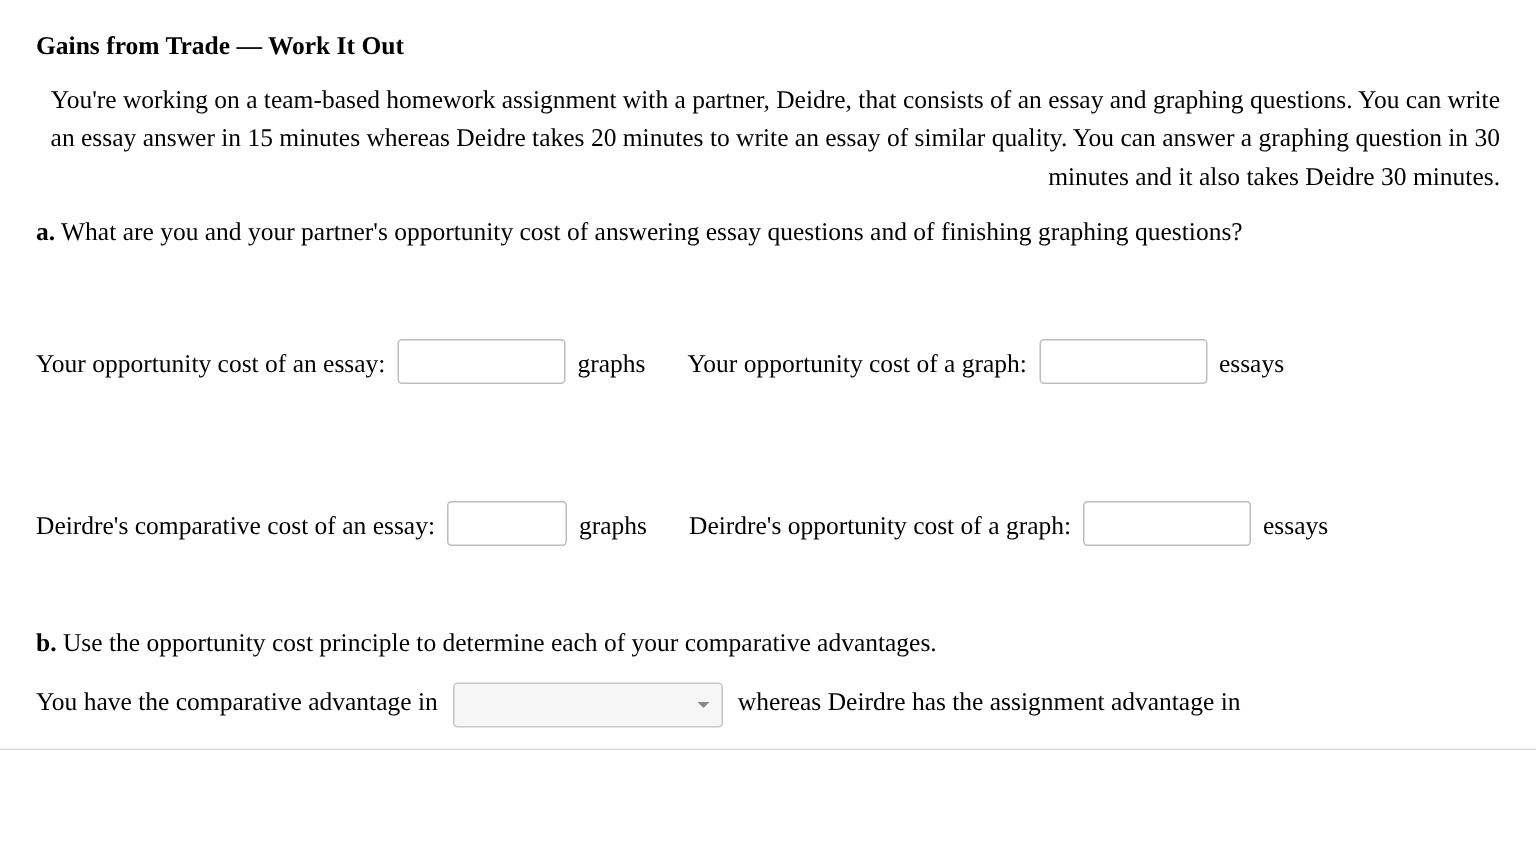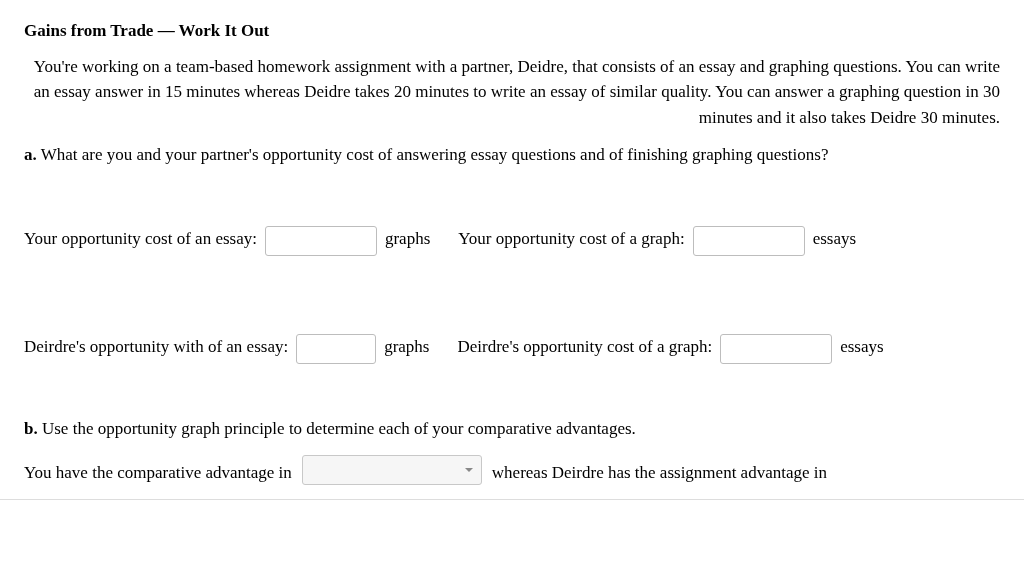--- a/index.html
+++ b/index.html
@@ -22,21 +22,21 @@
       text-align: right;
     }
     .question {
       margin-bottom: 2px;
     }
     .question .qlabel {
       font-weight: bold;
     }
     .row {
       display: flex;
-      align-items: flex-start;
+      align-items: flex-end;
       margin-top: 58px;
       margin-bottom: 10px;
       gap: 8px;
     }
     .label-block { white-space: nowrap; }
     .unit { margin-right: 20px; }
     input.text-input {
       width: 112px;
       height: 30px;
       border: 1px solid #bdbdbd;
@@ -63,21 +63,21 @@
       vertical-align: middle;
     }
     .dropdown .caret {
       width: 0; height: 0;
       border-left: 4px solid transparent;
       border-right: 4px solid transparent;
       border-top: 4px solid #888;
     }
     .line-b {
       display: flex;
-      align-items: flex-end;
+      align-items: flex-start;
       gap: 10px;
       flex-wrap: wrap;
     }
   </style>
 </head>
 <body>
 
 <div class="title">Gains from Trade — Work It Out</div>
 
 <div class="intro">You're working on a team-based homework assignment with a partner, Deidre, that consists of an essay and graphing questions. You can write an essay answer in 15 minutes whereas Deidre takes 20 minutes to write an essay of similar quality. You can answer a graphing question in 30 minutes and it also takes Deidre 30 minutes.</div>
@@ -91,32 +91,32 @@
   <span class="label-block">Your opportunity cost of an essay:</span>
   <input class="text-input" type="text" style="">
   <span class="unit">graphs</span>
 
   <span class="label-block">Your opportunity cost of a graph:</span>
   <input class="text-input" type="text" style="">
   <span>essays</span>
 </div>
 
 <div class="row" style="margin-top:78px;">
-  <span class="label-block">Deirdre's opportunity with of an essay:</span>
+  <span class="label-block">Deirdre's comparative cost of an essay:</span>
   <input class="text-input" type="text" style="width: 80px;">
   <span class="unit">graphs</span>
 
   <span class="label-block">Deirdre's opportunity cost of a graph:</span>
   <input class="text-input" type="text" style="">
   <span>essays</span>
 </div>
 
 <div class="part-b question">
   <span class="qlabel">b.</span>
-  <span>Use the opportunity graph principle to determine each of your comparative advantages.</span>
+  <span>Use the opportunity cost principle to determine each of your comparative advantages.</span>
 </div>
 
 <div class="line-b">
   <span>You have the comparative advantage in</span>
   <span class="dropdown">
     <span></span>
     <span class="caret"></span>
   </span>
   <span>whereas Deirdre has the assignment advantage in</span>
 </div>

